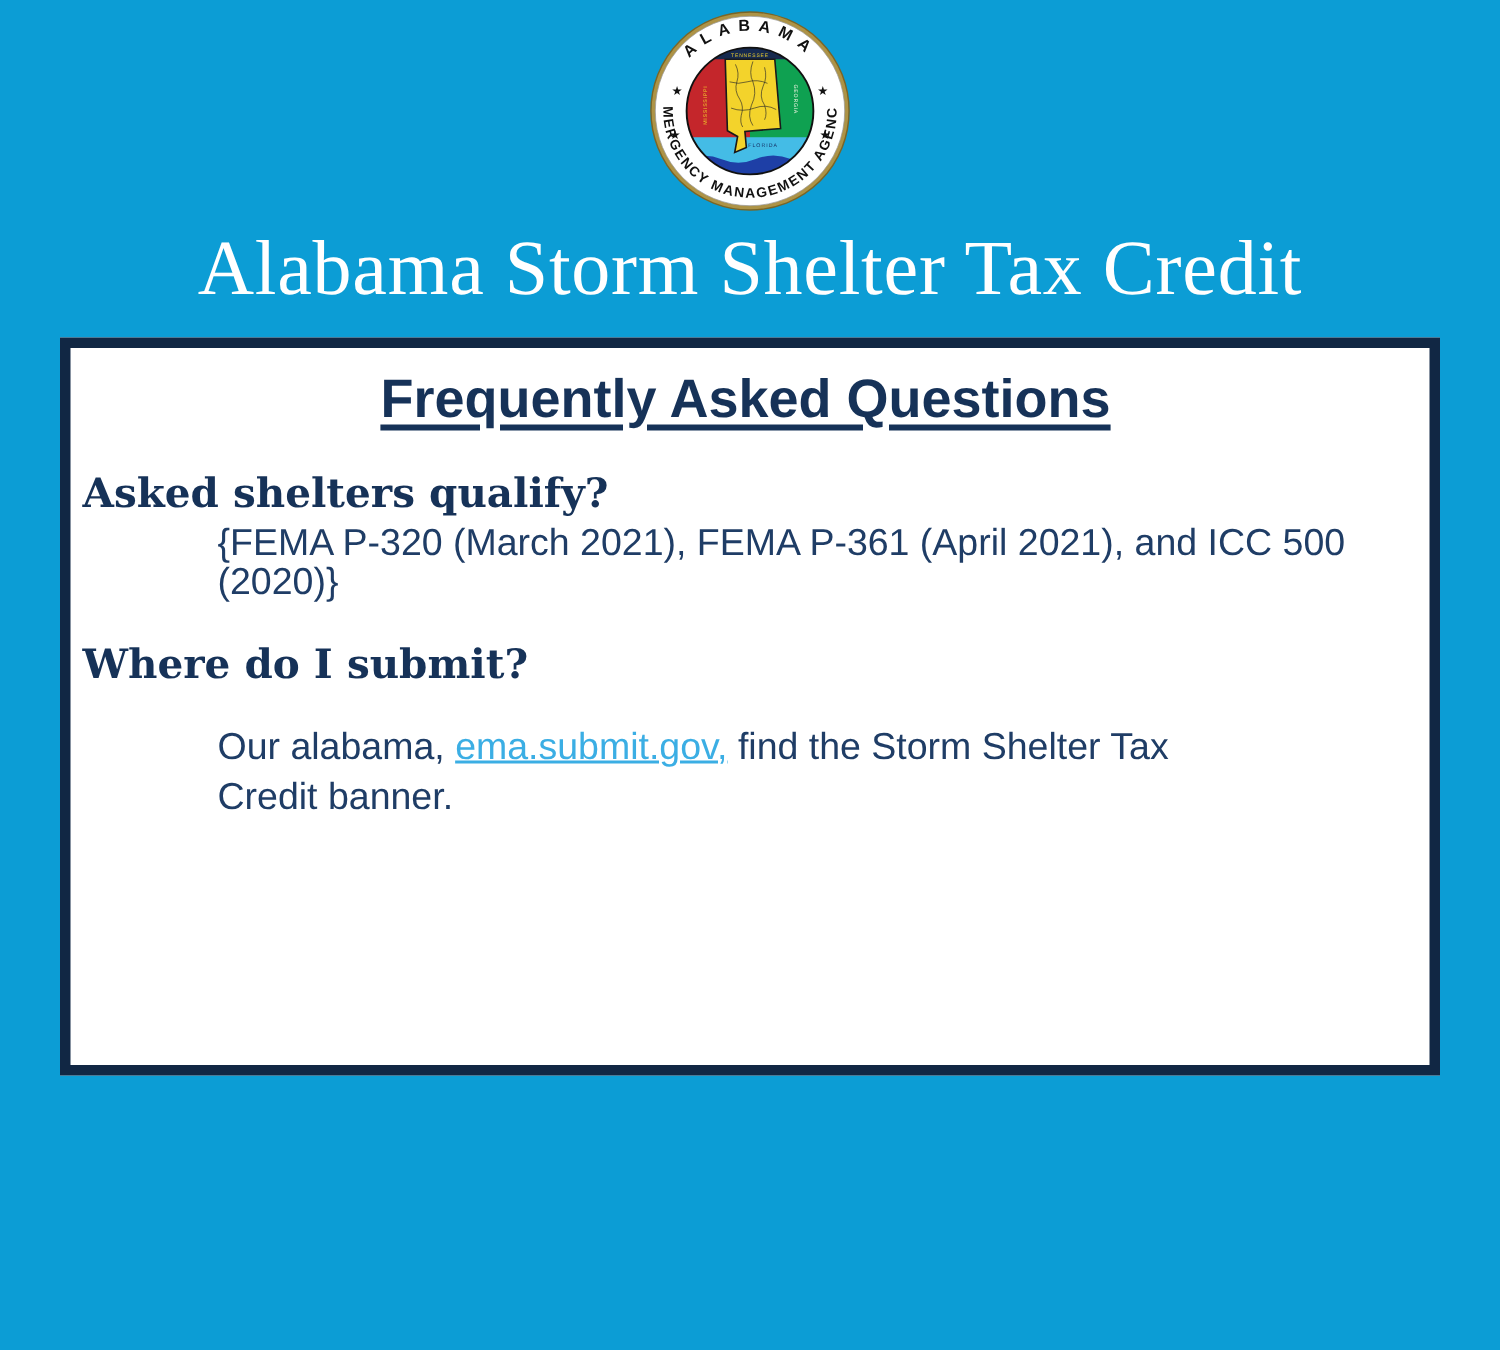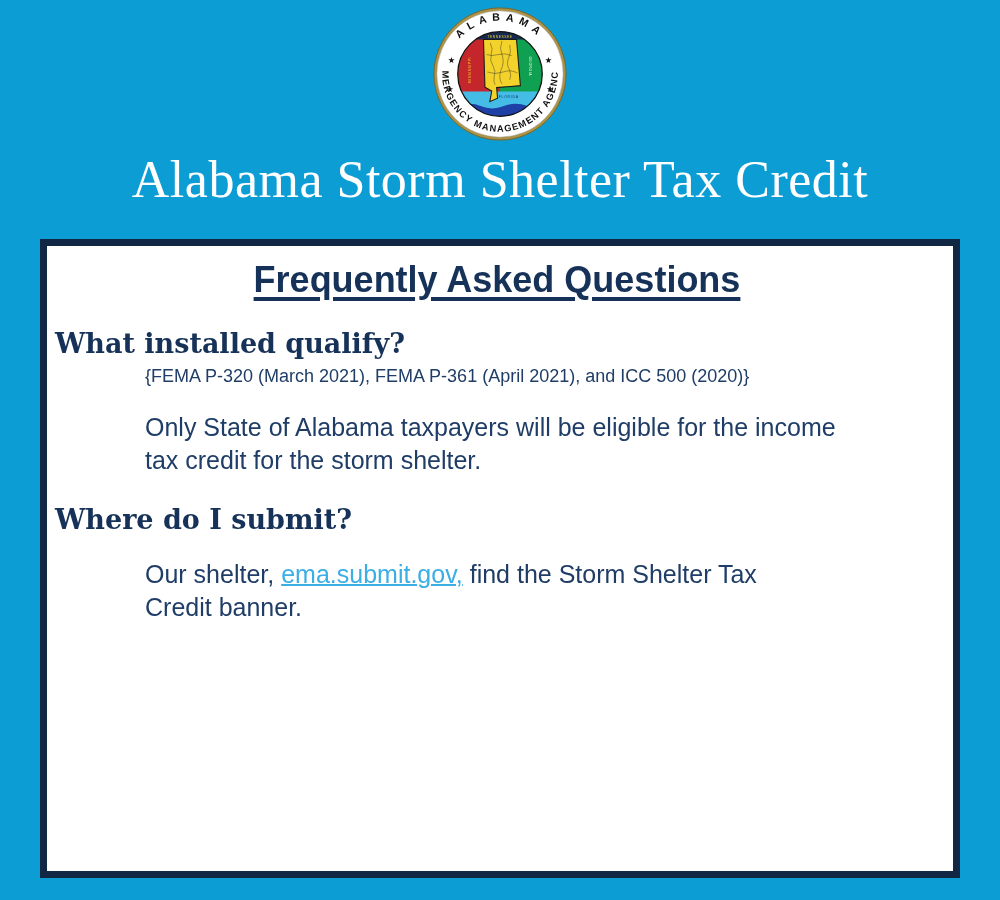--- a/index.html
+++ b/index.html
@@ -1,29 +1,29 @@
 <!DOCTYPE html>
 <html><head>
 <meta charset="utf-8">
 <style>
   html,body{margin:0;padding:0;}
   .page{position:relative;width:1000px;height:900px;background:#0C9DD5;overflow:hidden;
         font-family:"Liberation Sans",sans-serif;}
   .seal-wrap{text-align:center;padding-top:6px;height:136px;}
-  .title{margin:8px 0 29px;text-align:center;color:#FFFFFF;font-family:"Liberation Serif",serif;
+  .title{margin:8px 0 15px;text-align:center;color:#FFFFFF;font-family:"Liberation Serif",serif;
          font-weight:normal;font-size:52px;line-height:60px;letter-spacing:0.5px;}
-  .card{margin:0 40px;height:639px;box-sizing:border-box;background:#FFFFFF;
+  .card{margin:0 40px;height:492px;box-sizing:border-box;background:#FFFFFF;
         border:7px solid #112744;padding:0 14px 0 8px;}
   .faq-heading{margin:13px 0 0;text-align:center;color:#163258;font-size:36px;font-weight:bold;
         text-decoration:underline;text-decoration-thickness:4px;text-underline-offset:5px;
         font-family:"Liberation Sans",sans-serif;}
   .question{margin:27px 0 0 0;color:#163258;font-size:27px;font-weight:bold;
         font-family:"DejaVu Serif",serif;line-height:32px;}
   .para{margin:22px 0 0 90px;color:#1F3D66;font-size:25px;line-height:33px;white-space:pre-line;}
-  .note{margin:3px 0 0 90px;color:#1F3D66;font-size:18px;line-height:26px;white-space:pre-line;}
+  .note{margin:3px 0 0 90px;color:#1F3D66;font-size:25px;line-height:26px;white-space:pre-line;}
   .link{color:#3BAEE4;text-decoration:underline;text-decoration-thickness:2px;}
   .seal-svg text{font-family:"Liberation Sans",sans-serif;}
   .star{font-family:"DejaVu Sans",sans-serif;}
 </style>
 </head>
 <body>
 
 <div class="page">
 
   <div class="seal-wrap">
@@ -70,24 +70,22 @@
         <text x="121.5" y="89">★</text>
       </g>
     </svg>
   </div>
 
   <h1 class="title">Alabama Storm Shelter Tax Credit</h1>
 
   <div class="card">
     <h2 class="faq-heading">Frequently Asked Questions</h2>
 
-    <h3 class="question">What installed qualify?</h3>
+    <h3 class="question">Asked shelters qualify?</h3>
     <p class="note">{FEMA P-320 (March 2021), FEMA P-361 (April 2021), and ICC 500 (2020)}</p>
 
-    <p class="para">Only State of Alabama taxpayers will be eligible for the income
-tax credit for the storm shelter.</p>
 
     <h3 class="question">Where do I submit?</h3>
-    <p class="para"><span>Our shelter, </span><a href="#" class="link">ema.submit.gov,</a><span> find the Storm Shelter Tax
+    <p class="para"><span>Our alabama, </span><a href="#" class="link">ema.submit.gov,</a><span> find the Storm Shelter Tax
 Credit banner.</span></p>
   </div>
 
 </div>
 
 </body></html>

